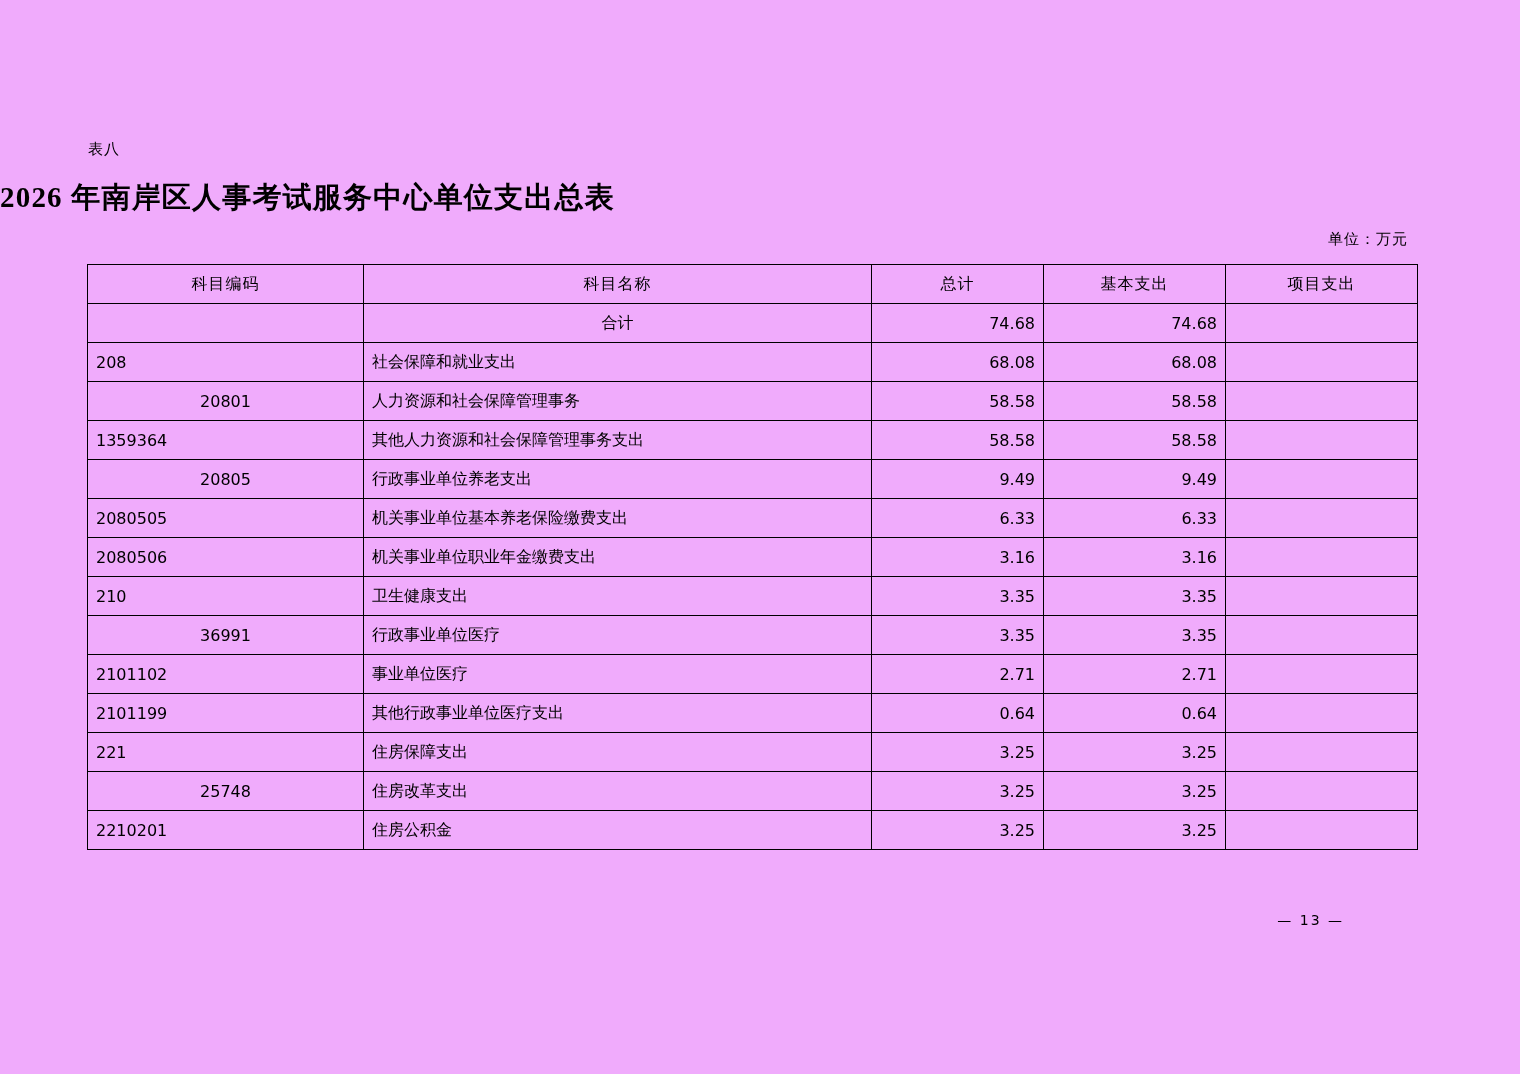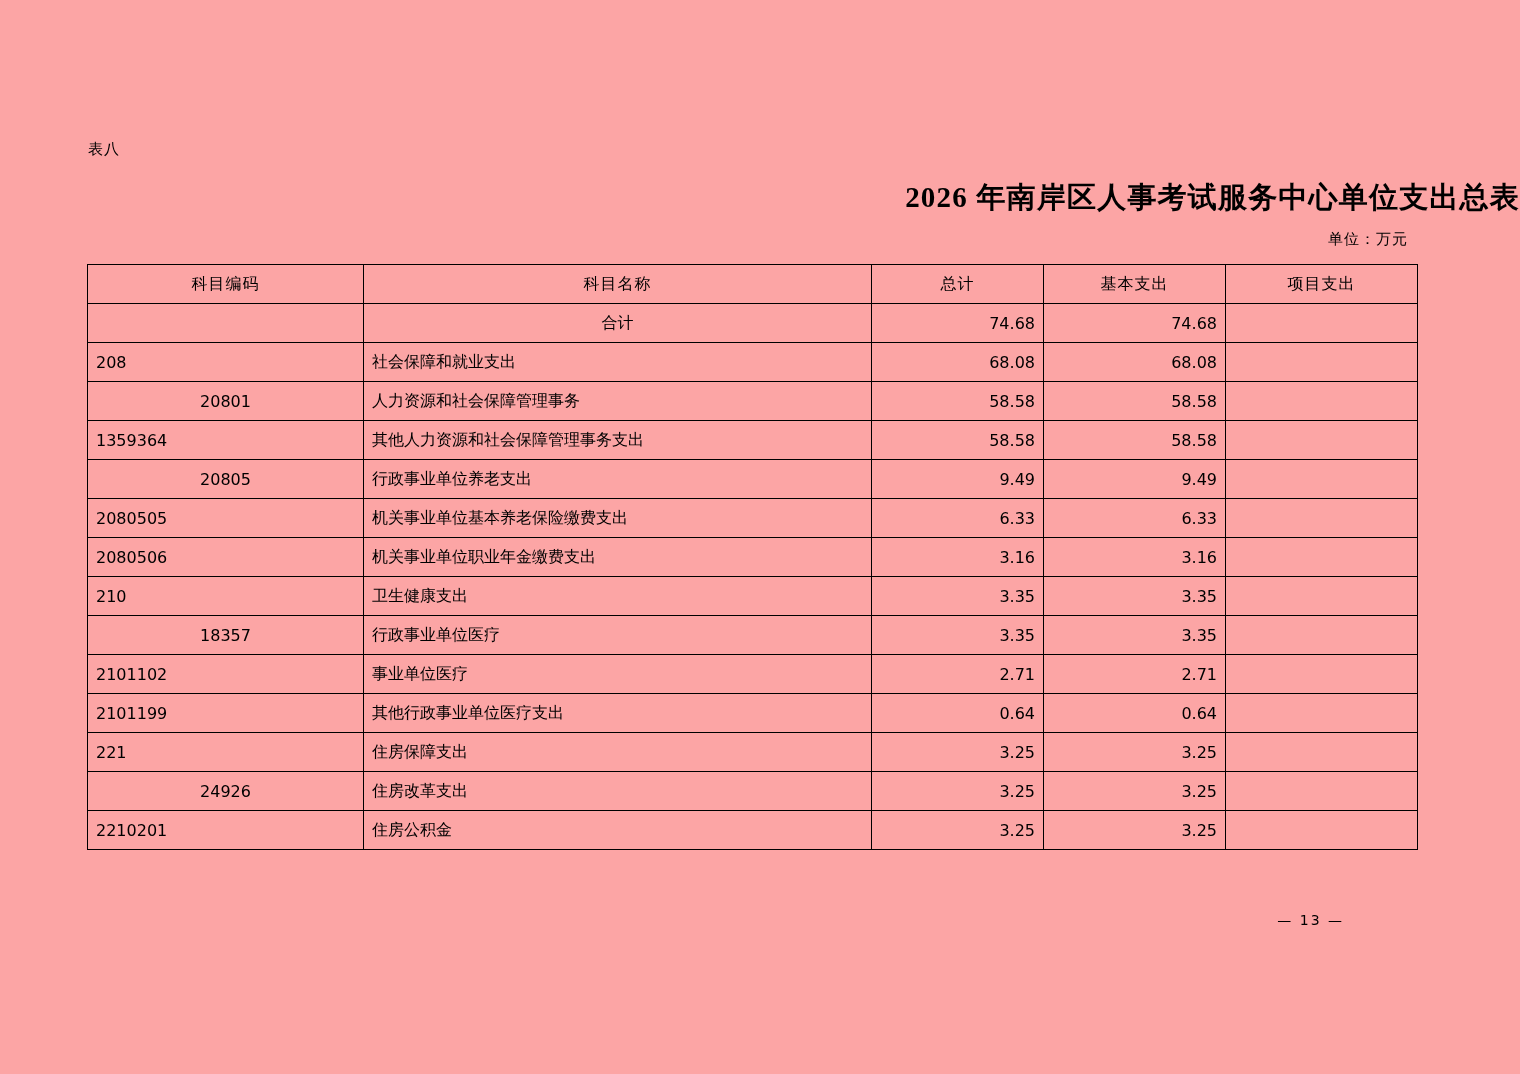--- a/index.html
+++ b/index.html
@@ -4,40 +4,40 @@
 <style>
   html, body {
     margin: 0;
     padding: 0;
     background: #ffffff;
   }
   .page {
     position: relative;
     width: 1520px;
     height: 1074px;
-    background: #fca5a5;
+    background: #f0abfc;
     font-family: "Liberation Serif", serif;
     color: #000000;
     box-sizing: border-box;
     overflow: hidden;
   }
   .table-label {
     position: absolute;
     left: 88px;
     top: 140px;
     font-family: "DejaVu Sans", sans-serif;
     font-size: 15px;
     letter-spacing: 1px;
   }
   .doc-title {
     position: absolute;
     left: 0;
     right: 0;
     top: 178px;
-    text-align: right;
+    text-align: left;
     font-family: "Liberation Serif", serif;
     font-size: 29px;
     font-weight: bold;
     letter-spacing: 1.2px;
   }
   .unit-note {
     position: absolute;
     right: 112px;
     top: 230px;
     font-family: Liberation Sans, sans-serif;
@@ -186,21 +186,21 @@
 
         <tr>
           <td class="lvl1">210</td>
           <td class="nm1">卫生健康支出</td>
           <td class="num">3.35</td>
           <td class="num">3.35</td>
           <td class="num"></td>
         </tr>
 
         <tr>
-          <td class="lvl2">18357</td>
+          <td class="lvl2">36991</td>
           <td class="nm2">行政事业单位医疗</td>
           <td class="num">3.35</td>
           <td class="num">3.35</td>
           <td class="num"></td>
         </tr>
 
         <tr>
           <td class="lvl3">2101102</td>
           <td class="nm3">事业单位医疗</td>
           <td class="num">2.71</td>
@@ -218,21 +218,21 @@
 
         <tr>
           <td class="lvl1">221</td>
           <td class="nm1">住房保障支出</td>
           <td class="num">3.25</td>
           <td class="num">3.25</td>
           <td class="num"></td>
         </tr>
 
         <tr>
-          <td class="lvl2">24926</td>
+          <td class="lvl2">25748</td>
           <td class="nm2">住房改革支出</td>
           <td class="num">3.25</td>
           <td class="num">3.25</td>
           <td class="num"></td>
         </tr>
 
         <tr>
           <td class="lvl3">2210201</td>
           <td class="nm3">住房公积金</td>
           <td class="num">3.25</td>

